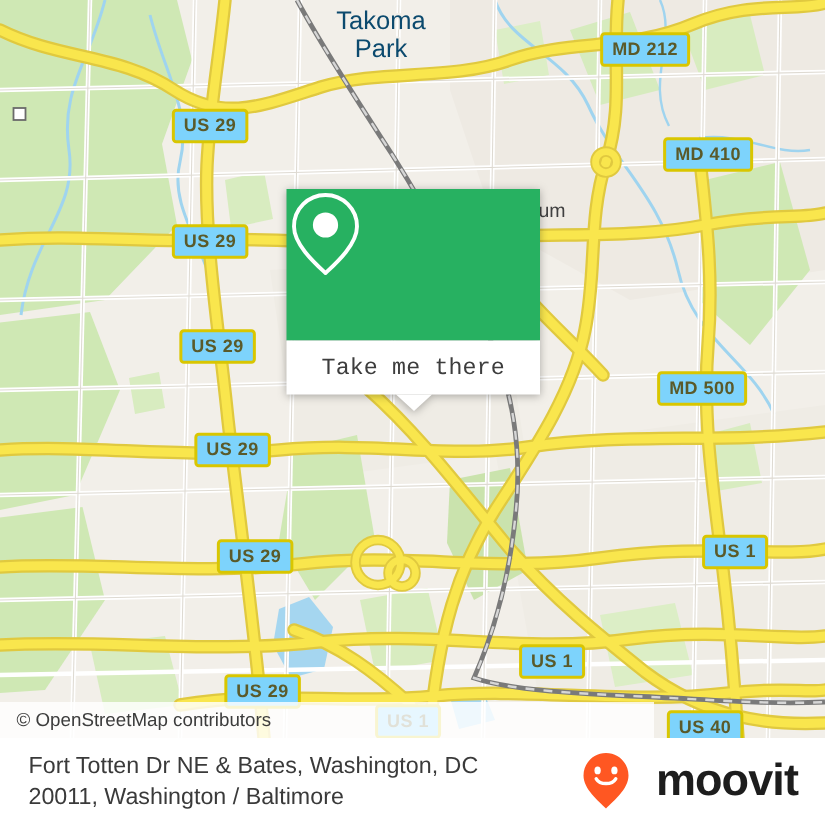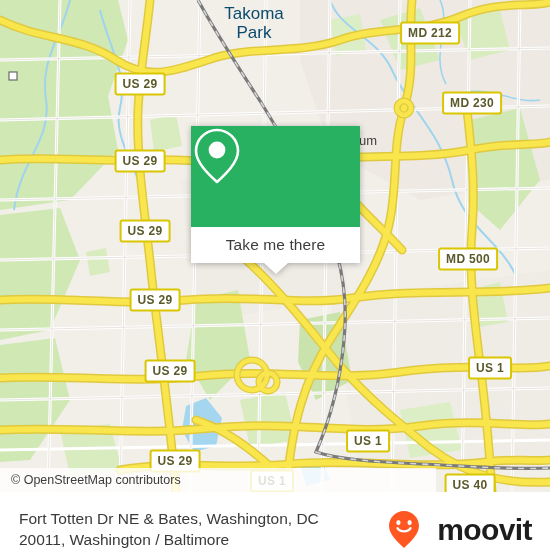--- a/index.html
+++ b/index.html
@@ -33,21 +33,21 @@
   #map svg {
     position: absolute;
     left: 0; top: 0;
     display: block;
   }
 
   
   .shield {
     position: absolute;
     transform: translate(-50%, -50%);
-    background: #ffffff;
+    background: #7dd3fc;
     border: 2px solid #d9c600;
     border-radius: 3px;
     color: #5a5a2a;
     font-family: "Liberation Sans", sans-serif;
     font-weight: bold;
     font-size: 12px;
     line-height: 1;
     padding: 3px 6px 4px 6px;
     white-space: nowrap;
     letter-spacing: 0.3px;
@@ -100,21 +100,21 @@
     width: 100%;
     height: 36px;
     background: #ffffff;
     display: flex;
     align-items: center;
     justify-content: center;
     box-sizing: border-box;
   }
   #callout-action-label {
     color: #3d3d3d;
-    font-family: Liberation Sans, sans-serif;
+    font-family: Liberation Mono, monospace;
     font-size: 15.5px;
     letter-spacing: 0.1px;
   }
   #callout-pointer {
     position: absolute;
     left: 50%;
     top: 137px;
     transform: translateX(-50%);
     width: 0; height: 0;
     border-left: 12px solid transparent;
@@ -149,21 +149,21 @@
     width: 550px;
     height: 58px;
     background: #ffffff;
     overflow: hidden;
   }
   #footer-inner {
     position: relative;
     width: 100%;
     height: 100%;
     display: flex;
-    align-items: flex-end;
+    align-items: center;
     justify-content: space-between;
     padding: 0 12px 0 19px;
     box-sizing: border-box;
     gap: 24px;
   }
   #footer-caption {
     color: #3a3a3a;
     font-family: "Liberation Sans", sans-serif;
     font-size: 15.5px;
     line-height: 21px;
@@ -321,21 +321,21 @@
 
     <div class="poi-label" style="left:368px; top:140px;">um</div>
 
     <div class="shield" style="left:140px; top:84px;">US 29</div>
     <div class="shield" style="left:140px; top:161px;">US 29</div>
     <div class="shield" style="left:145px; top:231px;">US 29</div>
     <div class="shield" style="left:155px; top:300px;">US 29</div>
     <div class="shield" style="left:170px; top:371px;">US 29</div>
     <div class="shield" style="left:175px; top:461px;">US 29</div>
     <div class="shield" style="left:430px; top:33px;">MD 212</div>
-    <div class="shield" style="left:472px; top:103px;">MD 230</div>
+    <div class="shield" style="left:472px; top:103px;">MD 410</div>
     <div class="shield" style="left:468px; top:259px;">MD 500</div>
     <div class="shield" style="left:490px; top:368px;">US 1</div>
     <div class="shield" style="left:272px; top:481px;">US 1</div>
     <div class="shield" style="left:368px; top:441px;">US 1</div>
     <div class="shield" style="left:470px; top:485px;">US 40</div>
 
     <div id="callout">
       <div id="callout-green">
         <svg width="52" height="60" viewBox="0 0 52 60">
           <path d="M26 4 C14.4 4 5 13.4 5 25 C5 37 19 49.5 26 56 C33 49.5 47 37 47 25 C47 13.4 37.6 4 26 4 Z" fill="none" stroke="#ffffff" stroke-width="2.6" stroke-linejoin="round"></path>

